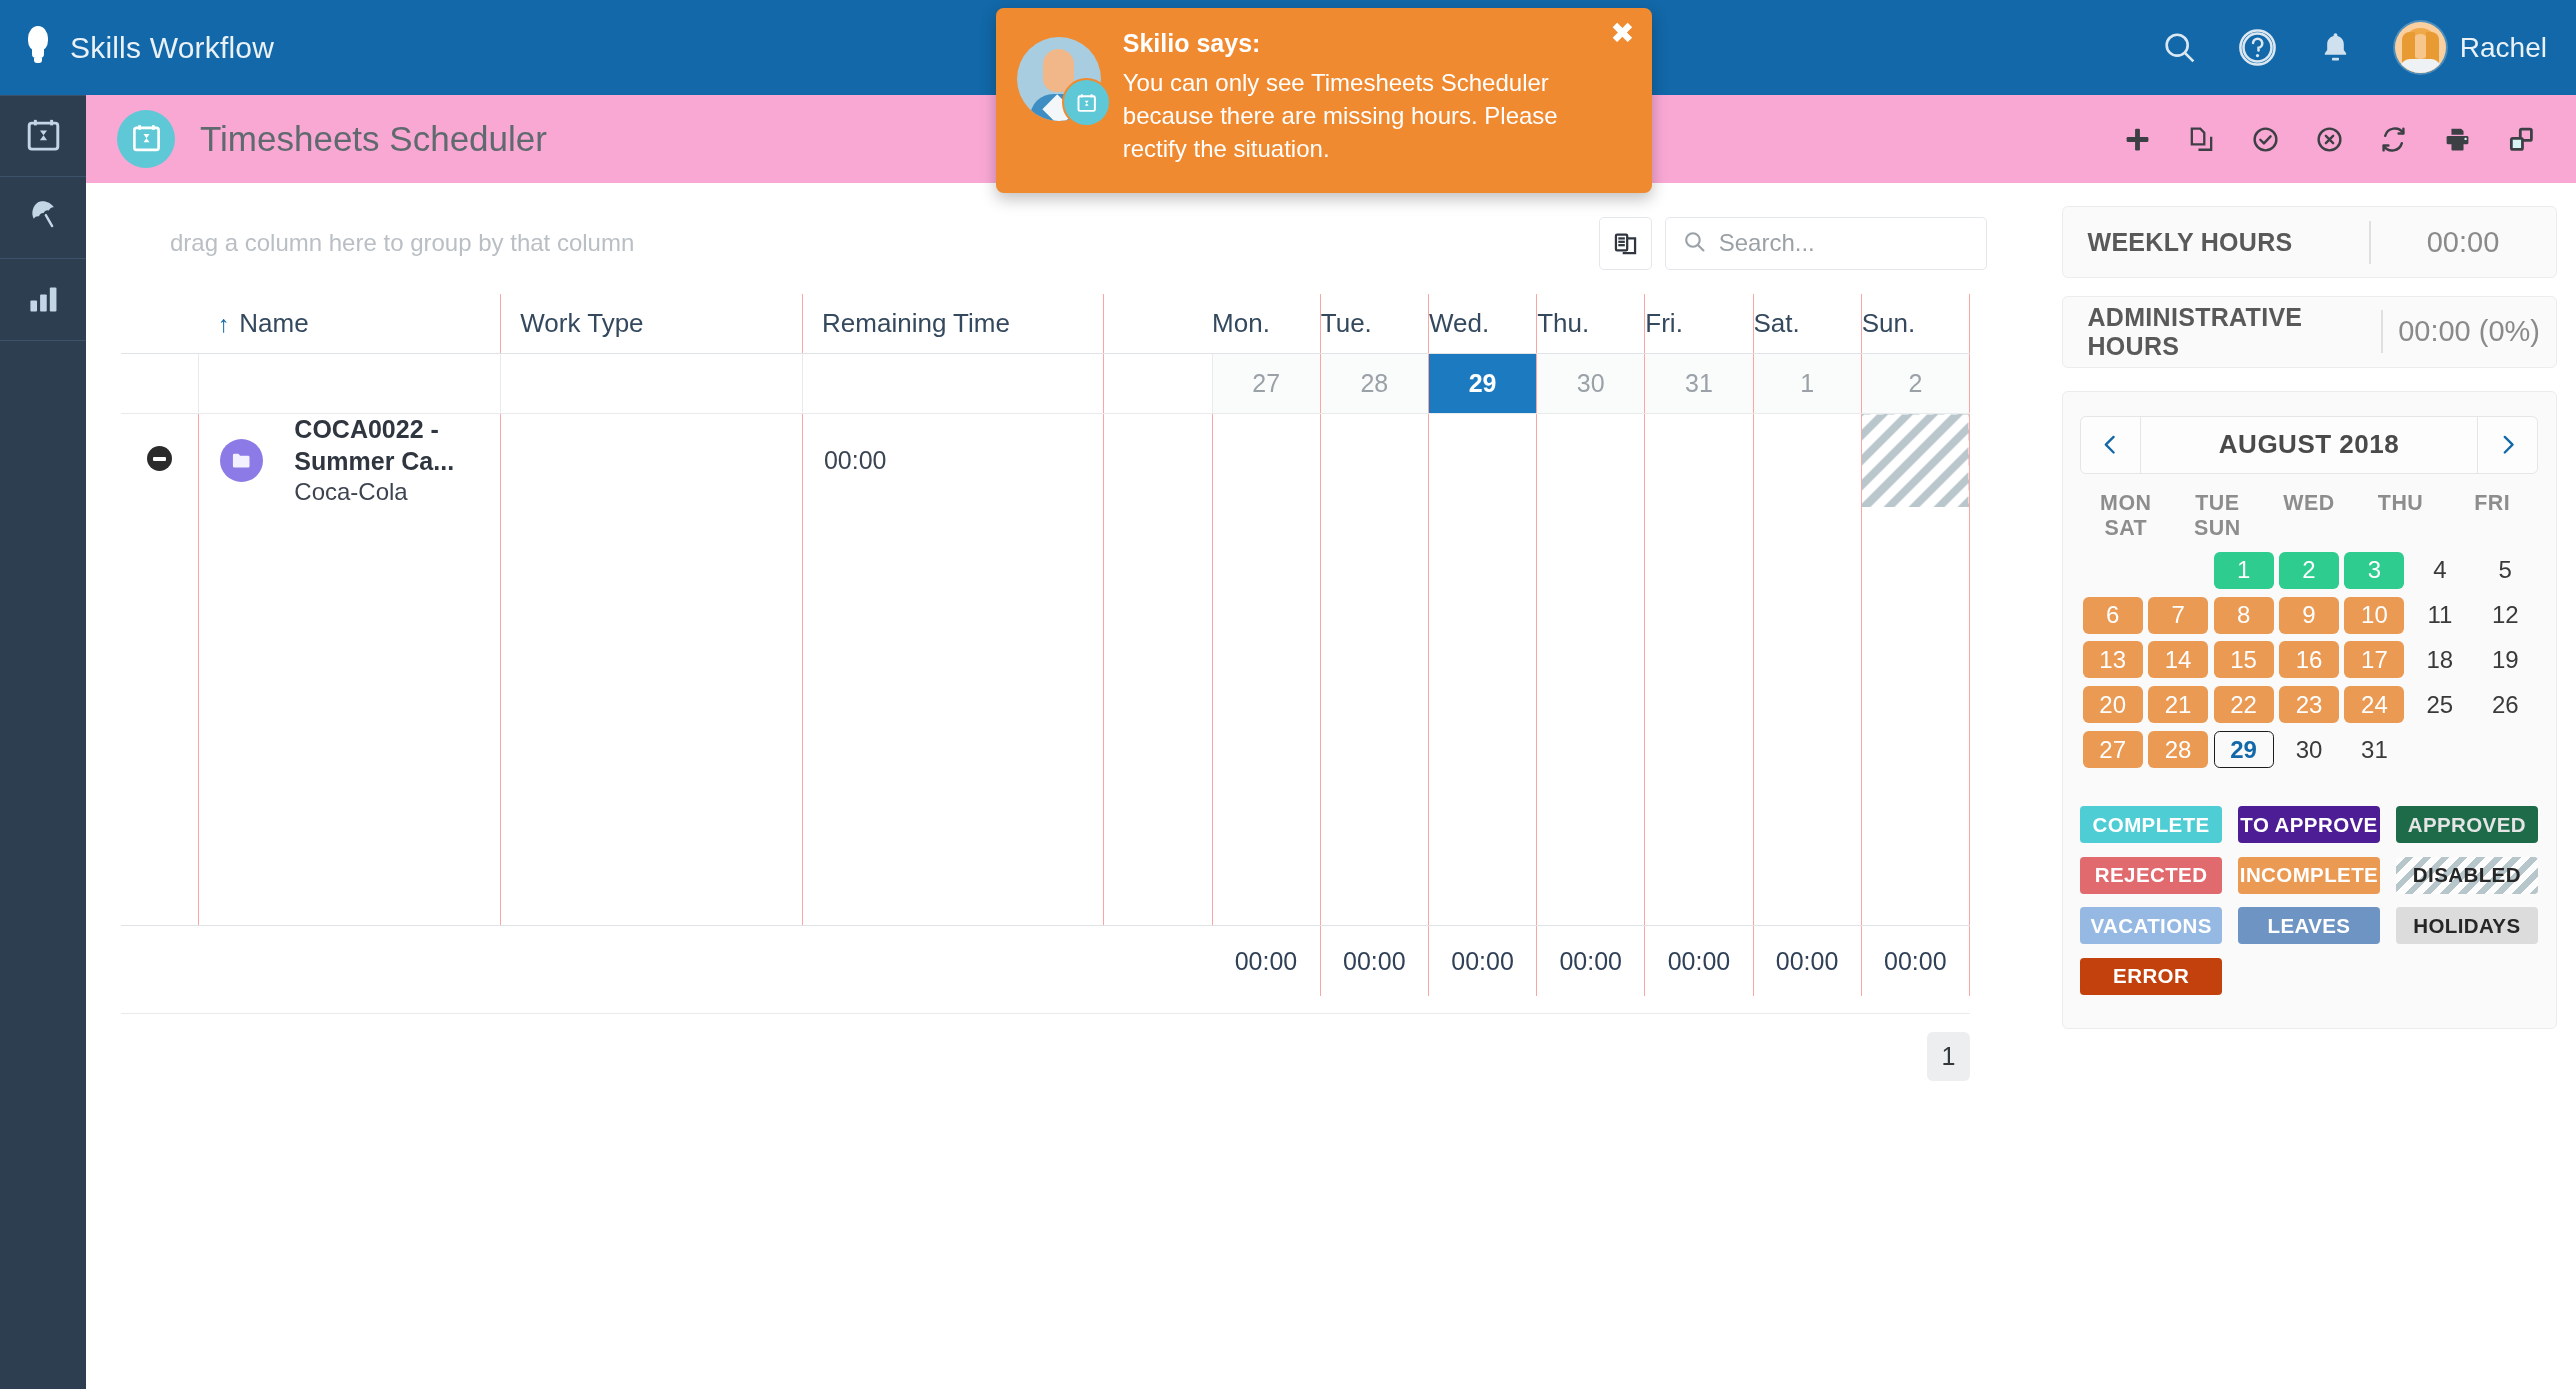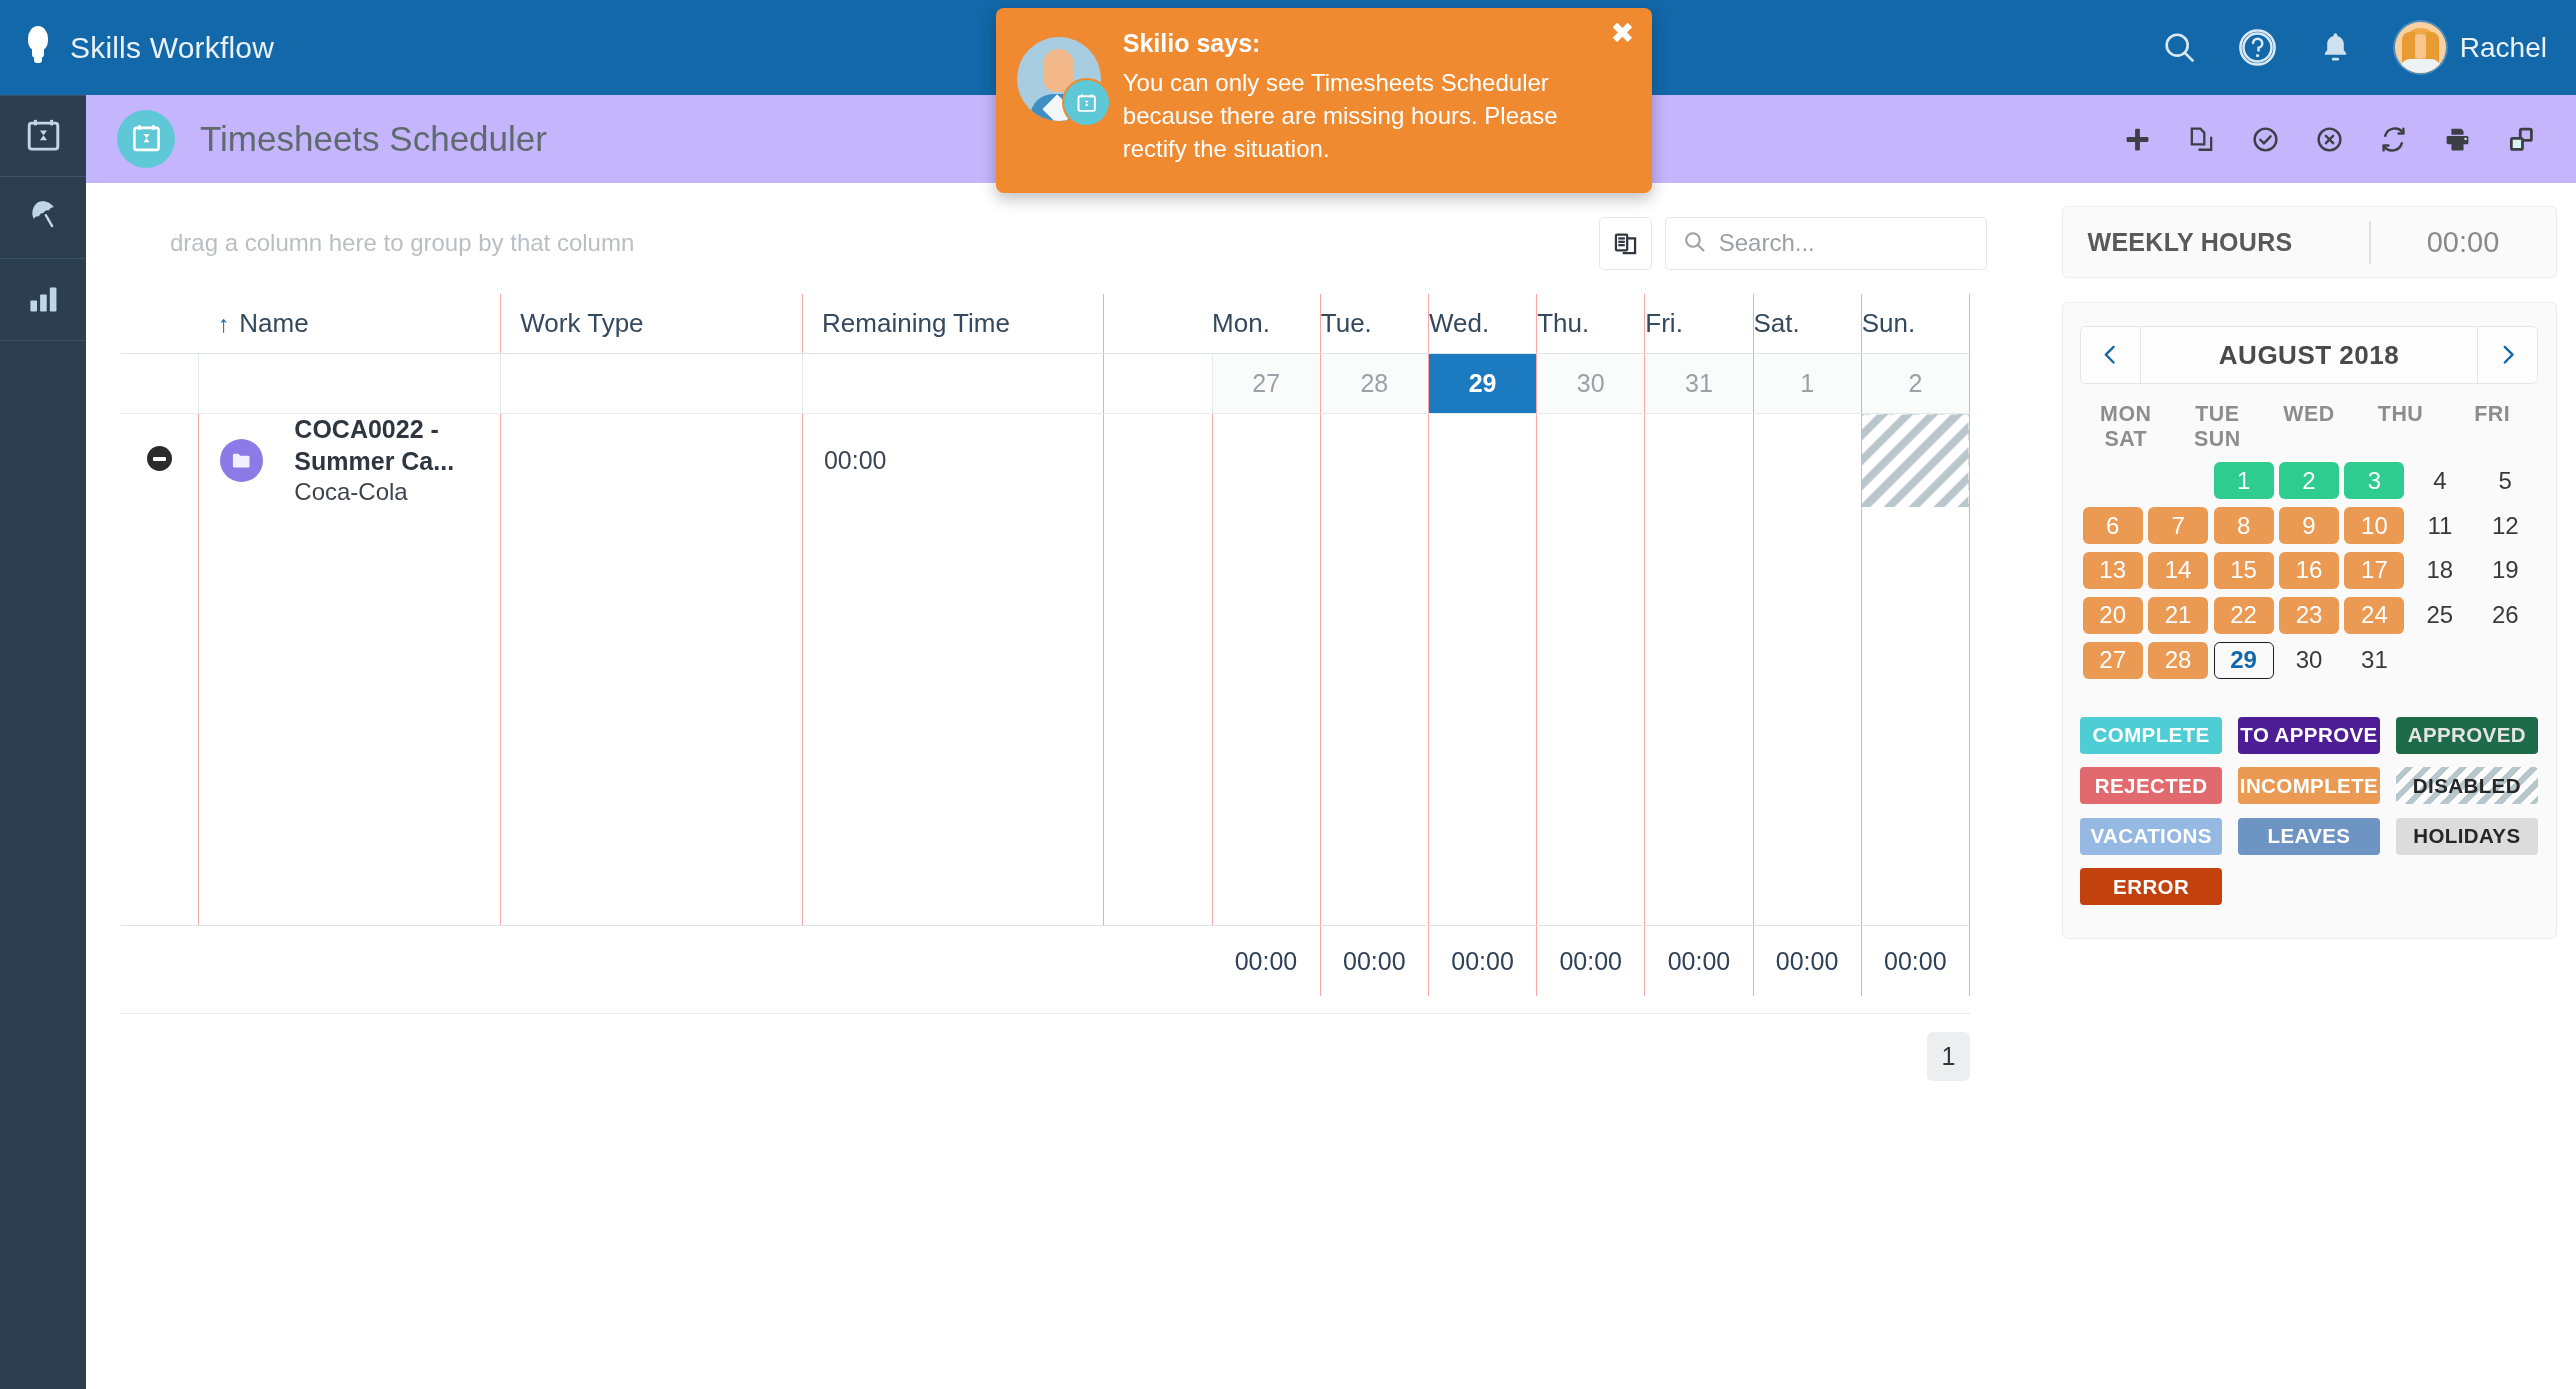--- a/index.html
+++ b/index.html
@@ -55,21 +55,21 @@
   }
   .side-item {
     height: 82px; display: flex; align-items: center; justify-content: center;
     border-bottom: 1.9px solid #3c526a; cursor: pointer;
   }
   .side-item:first-child { border-top: 1.9px solid #3c526a; }
 
   
   .titlebar {
     position: absolute; left: 86px; top: 95px; width: 2490px; height: 88px;
-    background: #c4b5fd; display: flex; align-items: center;
+    background: #f9a8d4; display: flex; align-items: center;
   }
   .title-circle {
     width: 58px; height: 58px; border-radius: 50%; background: #5ec8d6;
     display: flex; align-items: center; justify-content: center;
     margin-left: 31px; margin-right: 25px;
   }
   .title-text { font-size: 35px; color: #5f6a6e; }
   .title-actions { margin-left: auto; display: flex; align-items: center; gap: 25px; margin-right: 35px; }
   .t-icon { width: 39px; height: 39px; display:flex; align-items:center; justify-content:center; cursor:pointer; }
 
@@ -510,20 +510,25 @@
       <div class="page-num">1</div>
     </div>
   </div>
 
   <div class="rightpanel">
     <div class="stat-box" style="margin-top:23.4px">
       <span class="stat-label">WEEKLY HOURS</span>
       <span class="stat-sep"></span>
       <span class="stat-val">00:00</span>
     </div>
+    <div class="stat-box">
+      <span class="stat-label">ADMINISTRATIVE HOURS</span>
+      <span class="stat-sep"></span>
+      <span class="stat-val">00:00 (0%)</span>
+    </div>
 
     <div class="cal-card">
       <div class="cal-nav">
         <div class="cal-arrow left">
           <svg width="23.4" height="23.4" viewBox="0 0 24 24" fill="none" stroke="#1268a8" stroke-width="2.4" stroke-linecap="round" stroke-linejoin="round">
               <polyline points="15,4 7,12 15,20"></polyline>
             </svg>
         </div>
         <div class="cal-month">AUGUST 2018</div>
         <div class="cal-arrow right">

